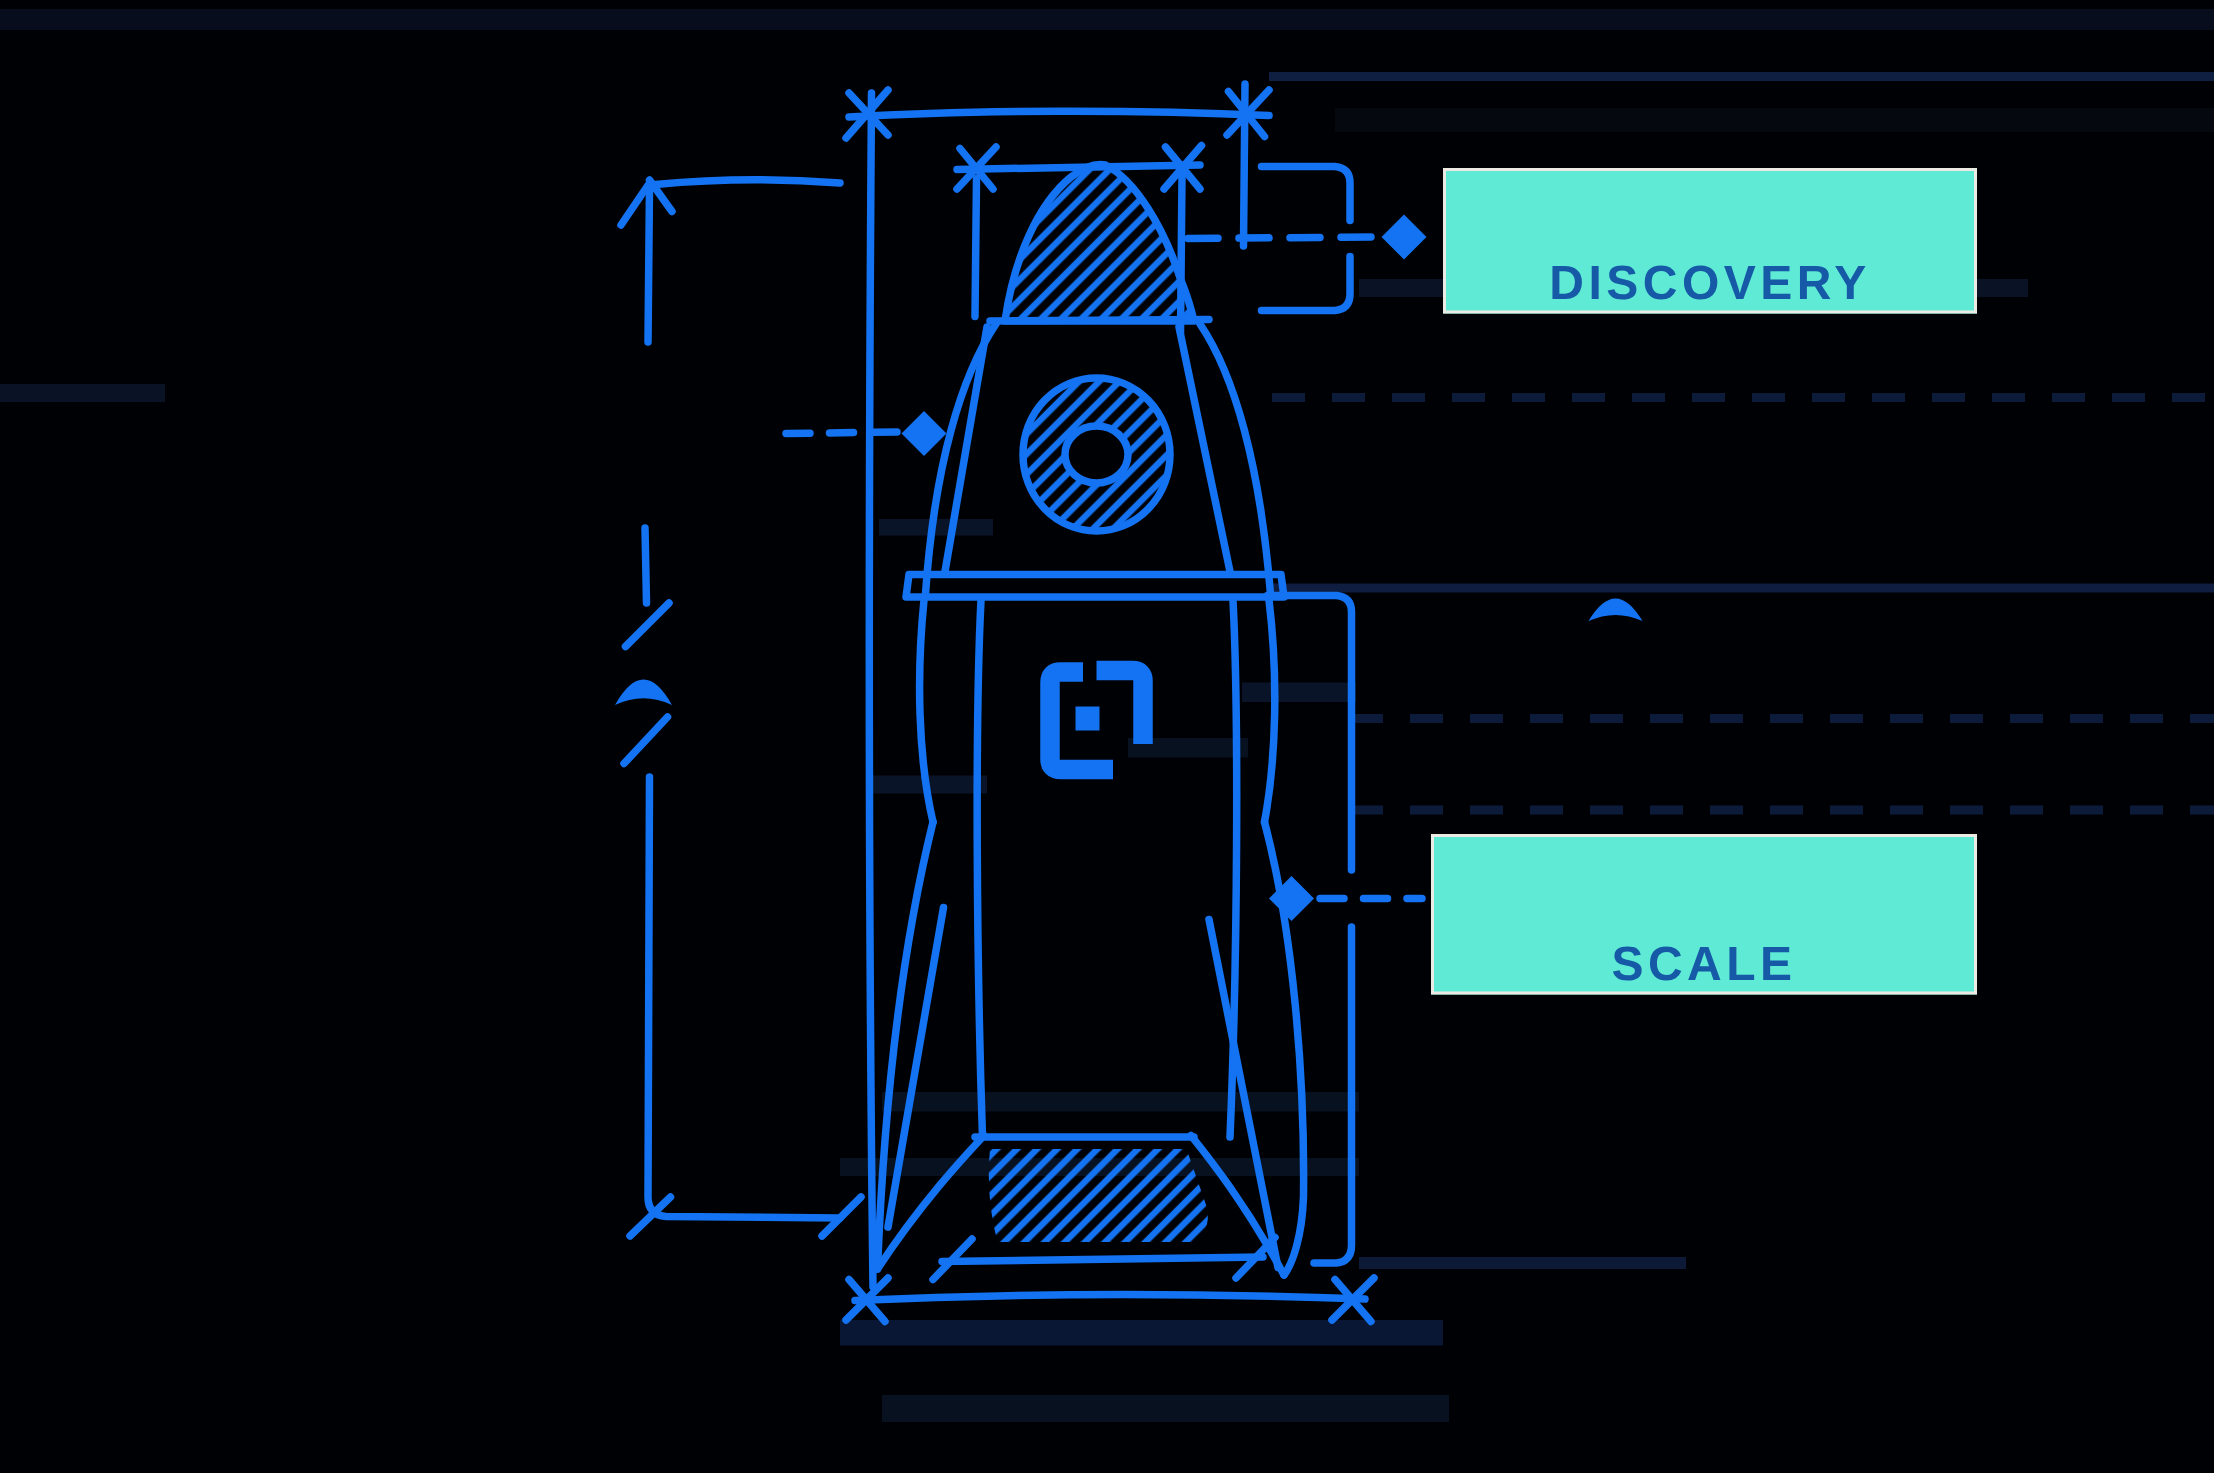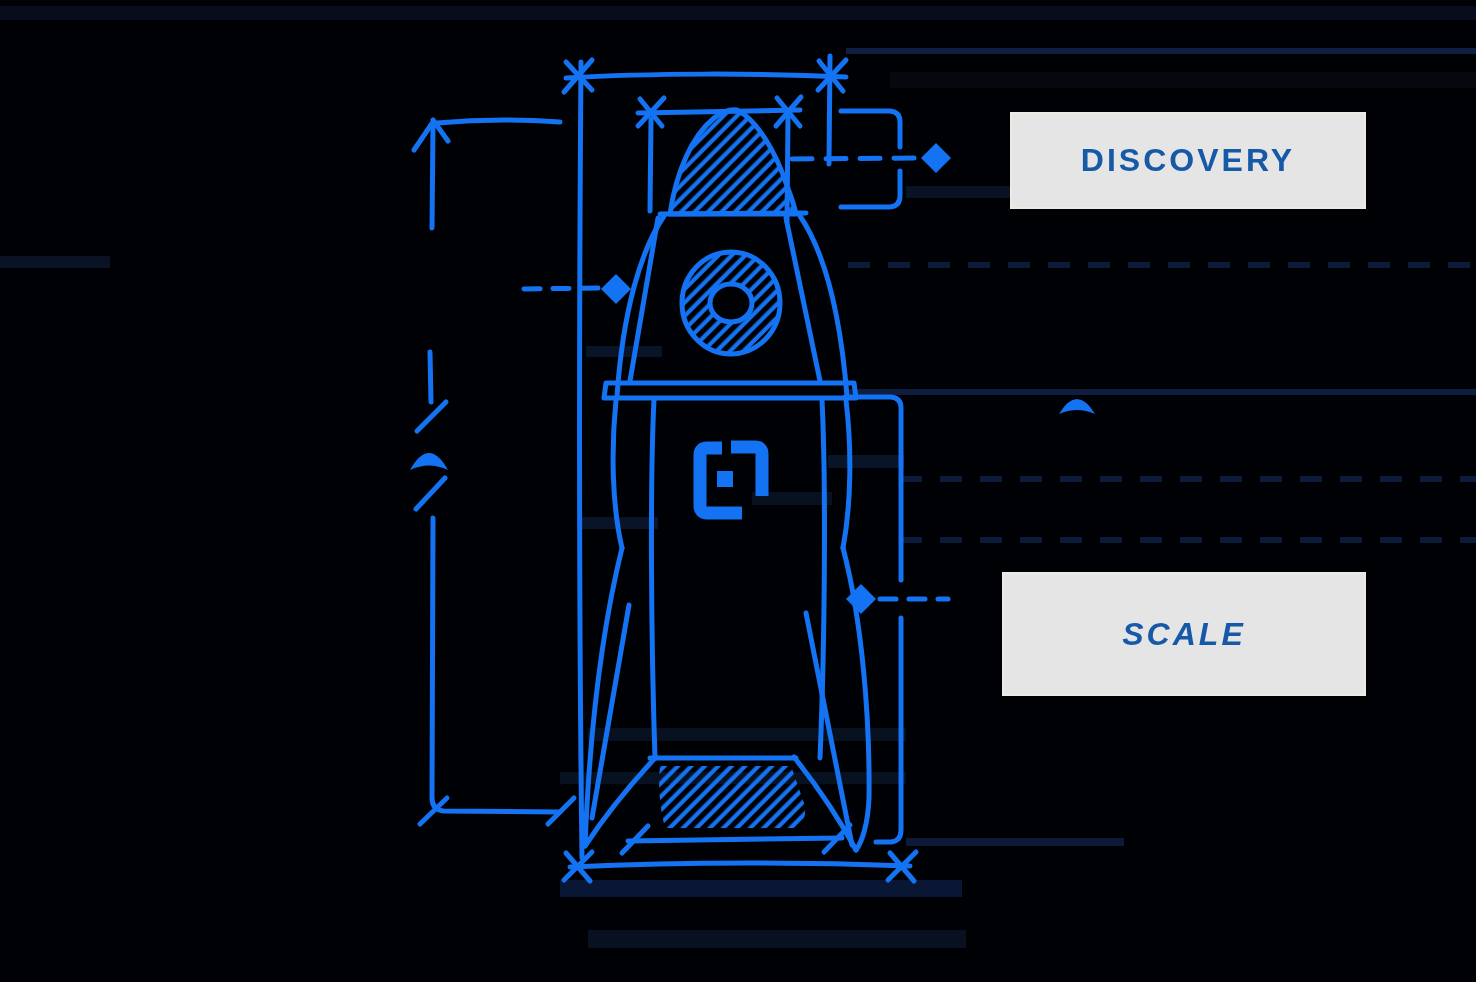--- a/index.html
+++ b/index.html
@@ -9,27 +9,27 @@
     font-family:"Liberation Sans",sans-serif;
   }
   
   .streak{position:absolute;pointer-events:none;}
   .dashrow{position:absolute;height:6px;pointer-events:none;
     background:repeating-linear-gradient(90deg,#0d1b3a 0 22px,transparent 22px 40px);}
   
   #bp{position:absolute;left:0;top:0;}
   
   .chip{
-    position:absolute;display:flex;align-items:center;justify-content:center;
-    background:#e5e5e5;border:2px solid #ecebe3;box-sizing:border-box;
-    color:#1659a7;font-weight:bold;font-size:32px;letter-spacing:3px;margin-left:48px;
+    position:absolute;display:flex;align-items:flex-end;justify-content:center;
+    background:#5eead4;border:2px solid #ecebe3;box-sizing:border-box;
+    color:#1659a7;font-weight:bold;font-size:32px;letter-spacing:3px;
   }
   .chip-onboarding{left:160px;top:242px;width:358px;height:102px;}
   .chip-discovery{left:962px;top:112px;width:356px;height:97px;}
-  .chip-scale{left:954px;top:572px;width:364px;height:124px;font-style:italic;}
+  .chip-scale{left:954px;top:556px;width:364px;height:107px;}
 </style>
 </head>
 <body>
 
 <div id="stage">
 
   <div class="streak" style="left:0;top:6px;width:1476px;height:14px;background:#070d1c;"></div>
   <div class="streak" style="left:846px;top:48px;width:630px;height:6px;background:#0f1f42;"></div>
   <div class="streak" style="left:890px;top:72px;width:586px;height:16px;background:#05080f;"></div>
   <div class="streak" style="left:906px;top:186px;width:446px;height:12px;background:#0a1326;"></div>

